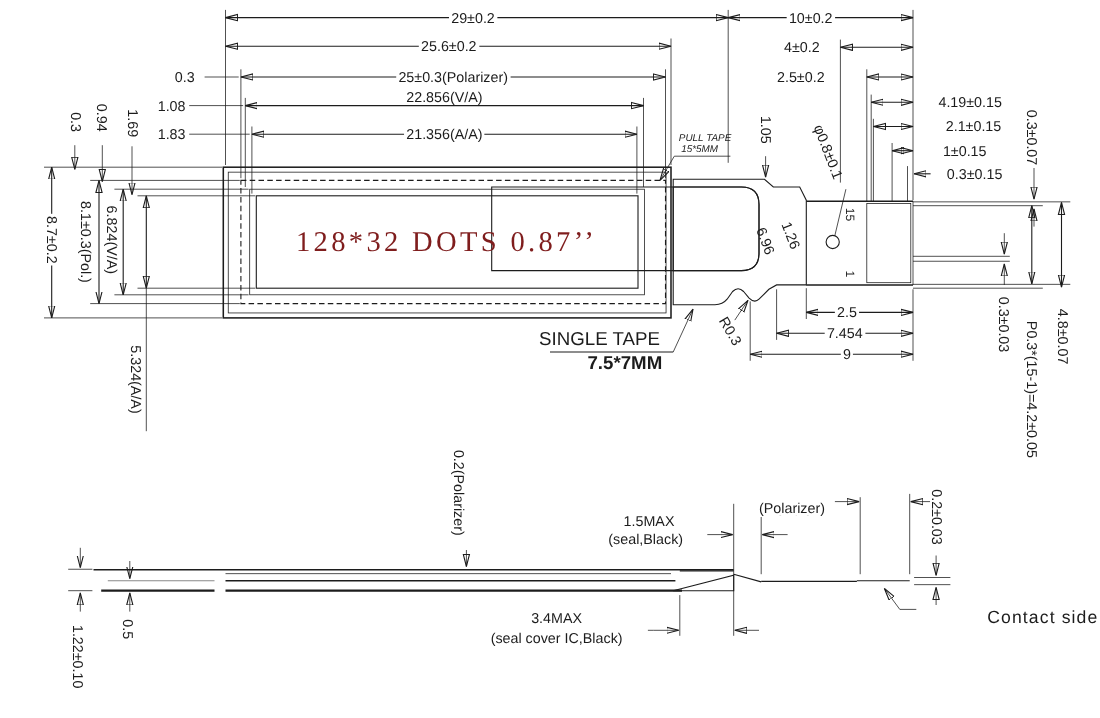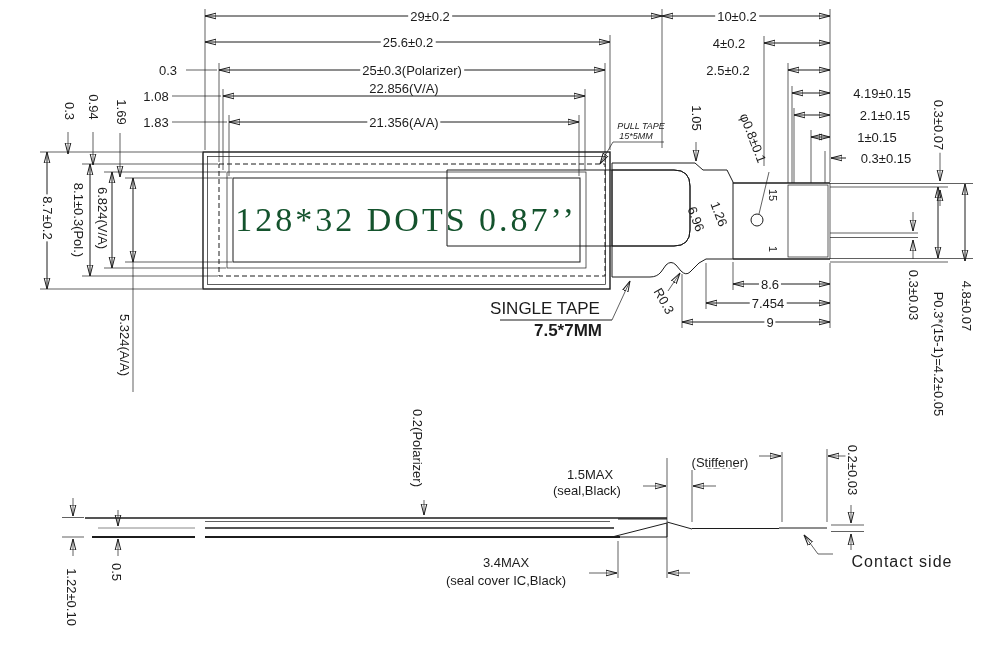--- a/index.html
+++ b/index.html
@@ -7,23 +7,23 @@
          font-family:"Liberation Sans",sans-serif;color:#1c1c1c;}
   #linework{position:absolute;left:0;top:0;}
   .lb{position:absolute;transform:translate(-50%,-50%);font-size:13px;line-height:1;
       white-space:nowrap;background:#fff;padding:0 2px;color:#1c1c1c;}
   .r90{transform:translate(-50%,-50%) rotate(90deg);}
   .r69{transform:translate(-50%,-50%) rotate(69deg);background:transparent;}
   .r60{transform:translate(-50%,-50%) rotate(60deg);background:transparent;}
   .sm{font-size:9px;background:transparent;font-style:italic;}
   .pin{font-size:11px;background:transparent;padding:0;}
   .big{font-size:17px;}
-  .cs{font-size:16px;letter-spacing:1px;}
-  .disp{font-family:"Liberation Serif","DejaVu Serif",serif;font-size:34px;
-        letter-spacing:3px;color:#14532d;background:transparent;}
+  .cs{font-size:16px;letter-spacing:1px;margin-left:46px;}
+  .disp{font-family:"Liberation Serif","DejaVu Serif",serif;font-size:26px;
+        letter-spacing:3px;color:#7f1d1d;background:transparent;}
   .nb{background:transparent;font-weight:bold;}
 </style>
 </head>
 <body>
 
 <div id="stage">
 
   <svg id="linework" width="1000" height="653" viewBox="0 0 1000 653">
     <defs>
       <marker id="a" markerUnits="userSpaceOnUse" markerWidth="12" markerHeight="8" viewBox="0 0 12 8" refX="11" refY="4" orient="auto-start-reverse">
@@ -230,29 +230,29 @@
   <span class="lb sm" style="left:636px;top:136px">15*5MM</span>
   <span class="lb big" style="left:545px;top:308px">SINGLE TAPE</span>
   <span class="lb big nb" style="left:568px;top:330px">7.5*7MM</span>
   <span class="lb r90" style="left:696px;top:118px">1.05</span>
   <span class="lb r69" style="left:753px;top:138px">φ0.8±0.1</span>
   <span class="lb r69" style="left:696px;top:219px">6.96</span>
   <span class="lb r69" style="left:719px;top:214px">1.26</span>
   <span class="lb r90 pin" style="left:772px;top:195px">15</span>
   <span class="lb r90 pin" style="left:772px;top:249px">1</span>
   <span class="lb r60" style="left:664px;top:301px">R0.3</span>
-  <span class="lb" style="left:770px;top:284px">8.6</span>
+  <span class="lb" style="left:770px;top:284px">2.5</span>
   <span class="lb" style="left:768px;top:303px">7.454</span>
   <span class="lb" style="left:770px;top:322px">9</span>
 
   <span class="lb r90" style="left:417px;top:448px">0.2(Polarizer)</span>
   <span class="lb" style="left:590px;top:474px">1.5MAX</span>
   <span class="lb" style="left:587px;top:490px">(seal,Black)</span>
   <span class="lb" style="left:722px;top:464px">3±0.5</span>
-  <span class="lb" style="left:720px;top:462px">(Stiffener)</span>
+  <span class="lb" style="left:720px;top:462px">(Polarizer)</span>
   <span class="lb r90" style="left:852px;top:470px">0.2±0.03</span>
   <span class="lb" style="left:506px;top:562px">3.4MAX</span>
   <span class="lb" style="left:506px;top:580px">(seal cover IC,Black)</span>
   <span class="lb r90" style="left:71px;top:597px">1.22±0.10</span>
   <span class="lb r90" style="left:116px;top:572px">0.5</span>
   <span class="lb cs" style="left:902px;top:562px">Contact side</span>
 
 </div>
 
 </body></html>

